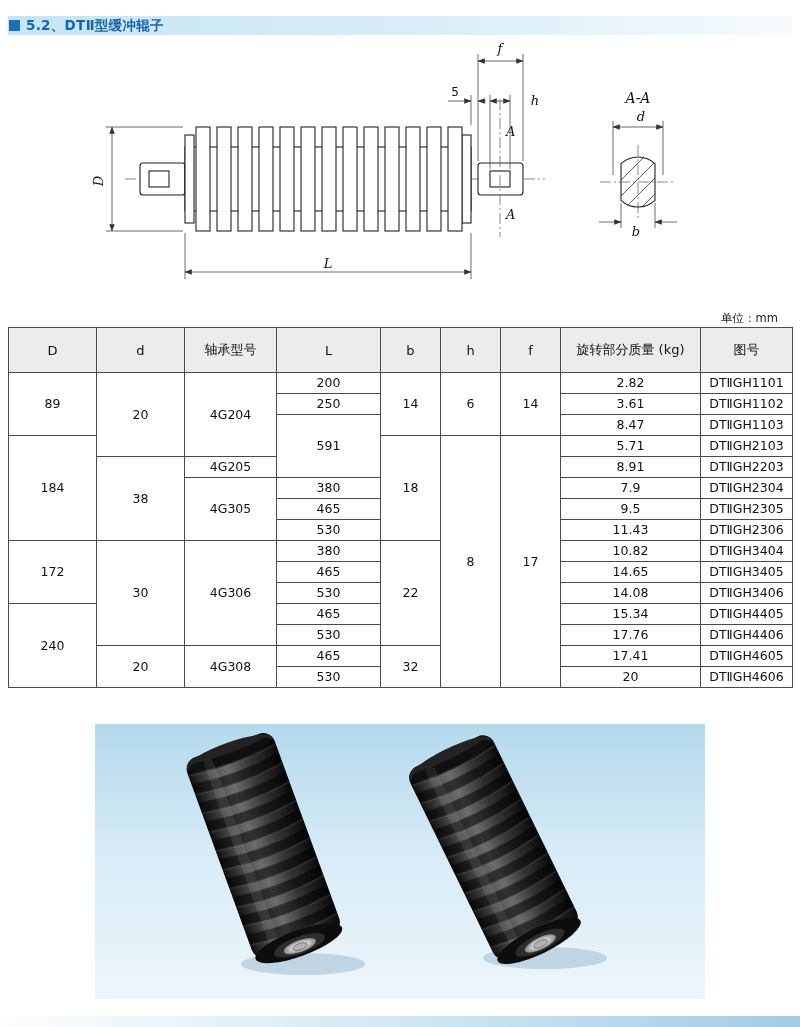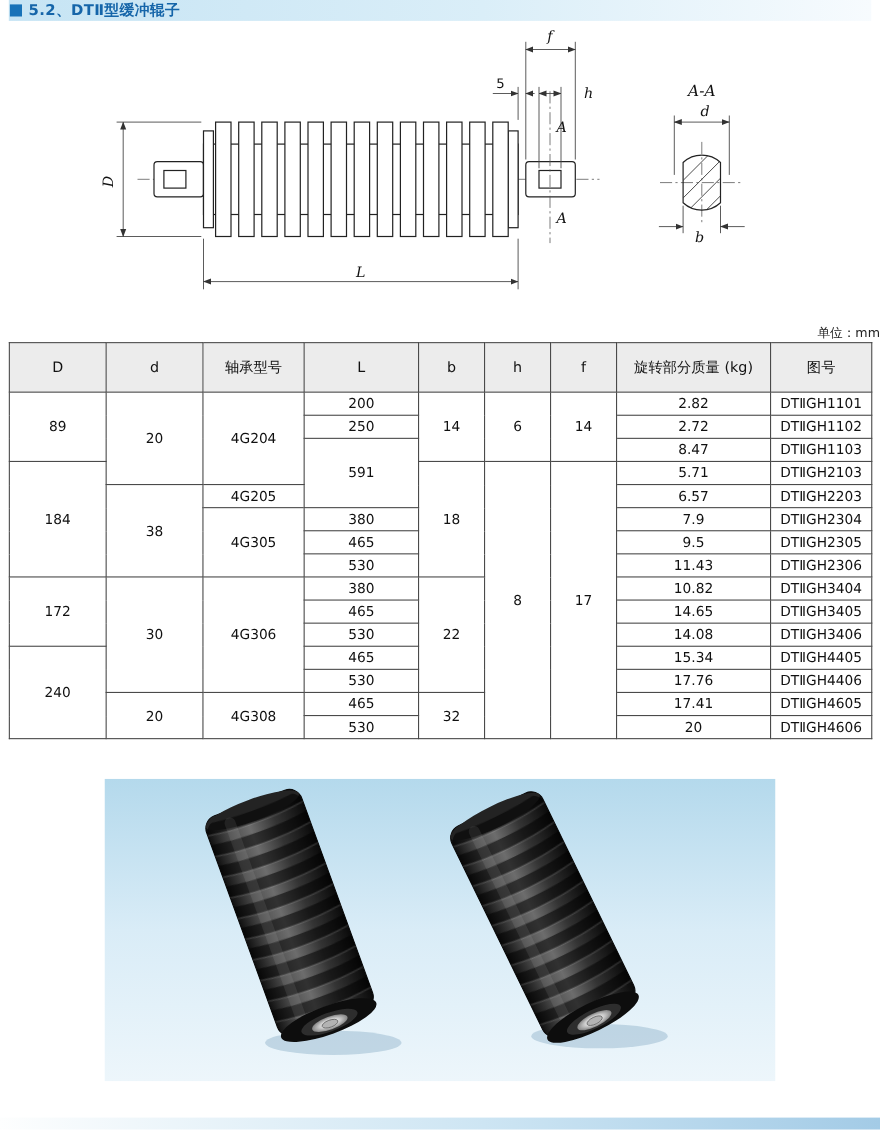--- a/index.html
+++ b/index.html
@@ -3,30 +3,30 @@
 <meta charset="utf-8">
 <style>
   * { margin:0; padding:0; box-sizing:border-box; }
   html,body { width:800px; height:1027px; }
   body {
     background:#ffffff;
     font-family:"DejaVu Sans","Liberation Sans",sans-serif;
     position:relative; overflow:hidden; color:#111;
   }
   .header-bar {
-    margin:0 8px 0 8px; height:19px;
+    margin:16px 8px 0 8px; height:19px;
     display:flex; align-items:center; gap:6px;
     background:linear-gradient(to right,#c6e4f4 0%,#daeef8 55%,#f7fbfe 100%);
     padding-left:1px;
   }
   .header-square { width:11px; height:11px; background:#1872b8; flex:0 0 auto; }
   .header-title { color:#1565a9; font-weight:bold; font-size:13.5px; letter-spacing:0.3px; }
   .drawing-wrap { margin-top:4px; height:272px; }
   .drawing-wrap svg { display:block; }
-  .unit-note { text-align:right; font-size:11.5px; color:#222; padding-right:0; height:16px; line-height:14px; }
+  .unit-note { text-align:right; font-size:11.5px; color:#222; padding-right:22px; height:16px; line-height:14px; }
   table.spec {
     width:784px; margin:0 8px; border-collapse:collapse; table-layout:fixed;
     font-size:12.5px;
   }
   table.spec th, table.spec td {
     border:1px solid #4a4a4a; text-align:center; vertical-align:middle;
     overflow:hidden; white-space:nowrap;
   }
   table.spec th { height:45px; background:#ececec; font-weight:normal; font-size:13px; }
   table.spec td { height:21px; line-height:1.1; }
@@ -200,40 +200,40 @@
         <td rowspan="4">4G204</td>
         <td>200</td>
         <td rowspan="3">14</td>
         <td rowspan="3">6</td>
         <td rowspan="3">14</td>
         <td>2.82</td>
         <td>DTⅡGH1101</td>
       </tr>
       <tr>
         <td>250</td>
-        <td>2.72</td>
+        <td>3.61</td>
         <td>DTⅡGH1102</td>
       </tr>
       <tr>
         <td rowspan="3">591</td>
         <td>8.47</td>
         <td>DTⅡGH1103</td>
       </tr>
       <tr>
         <td rowspan="5">184</td>
         <td rowspan="5">18</td>
         <td rowspan="12">8</td>
         <td rowspan="12">17</td>
         <td>5.71</td>
         <td>DTⅡGH2103</td>
       </tr>
       <tr>
         <td rowspan="4">38</td>
         <td>4G205</td>
-        <td>6.57</td>
+        <td>8.91</td>
         <td>DTⅡGH2203</td>
       </tr>
       <tr>
         <td rowspan="3">4G305</td>
         <td>380</td>
         <td>7.9</td>
         <td>DTⅡGH2304</td>
       </tr>
       <tr>
         <td>465</td>

